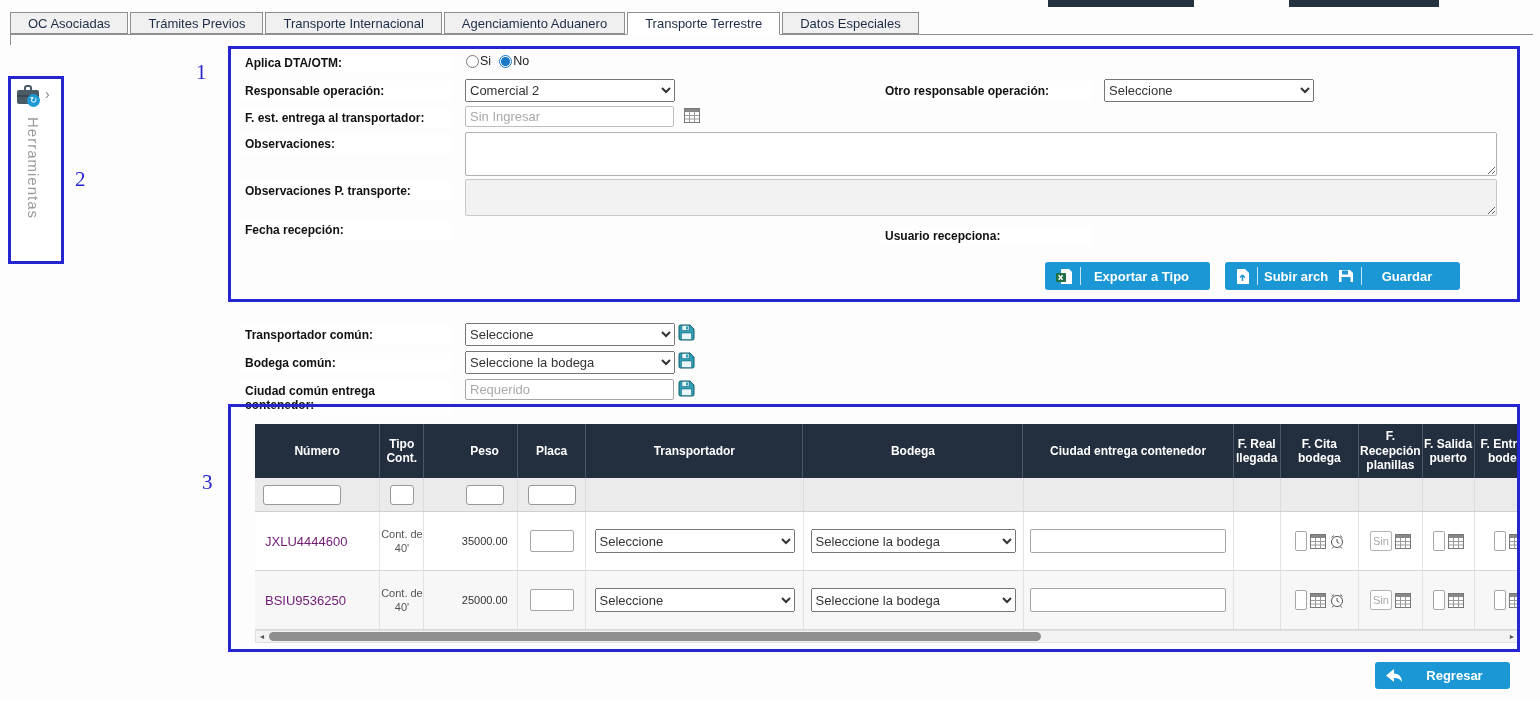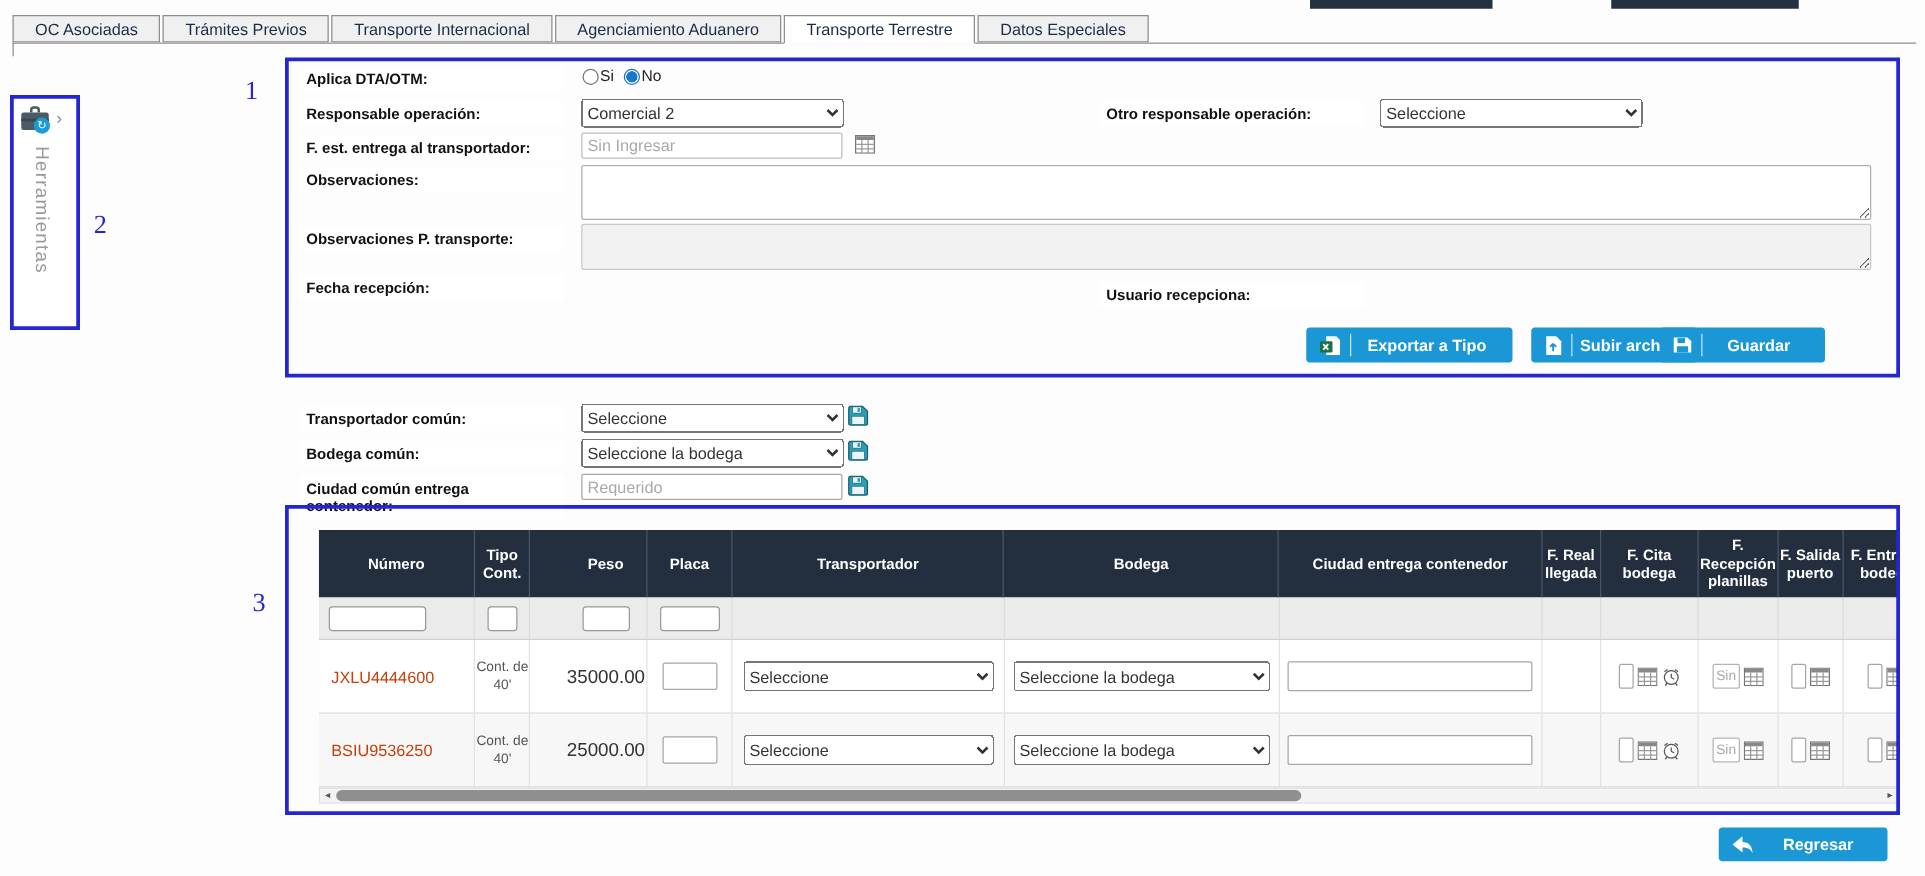--- a/index.html
+++ b/index.html
@@ -75,23 +75,23 @@
   .c10{width:53px;} .c11{width:72px;}
   .thead{height:54px;background:#232e3f;}
   .thead .tcell{color:#fff;font-size:12px;font-weight:bold;text-align:center;line-height:1.2;
                 border-right:1px solid #4a5668;padding:2px 1px;}
   .tfilter{height:34px;background:#ebebeb;border-bottom:1px solid #cfcfcf;}
   .tfilter .tcell{border-right:1px solid #dcdcdc;}
   .tfilter .c0{justify-content:flex-start;padding-left:8px;}
   .finp{height:20px;border:1px solid #999;border-radius:3px;font-size:12px;box-sizing:border-box;padding:0 3px;}
   .tdata{height:59px;border-bottom:1px solid #d8d8d8;}
   .tdata .tcell{border-right:1px solid #e2e2e2;}
-  .tdata .c0{justify-content:flex-start;padding-left:10px;font-size:13px;color:#c2410c;}
+  .tdata .c0{justify-content:flex-start;padding-left:10px;font-size:13px;color:#701a75;}
   .tdata .c1{font-size:11px;color:#555;text-align:center;line-height:1.3;}
-  .tdata .c2{font-size:15px;color:#333;}
+  .tdata .c2{font-size:11px;color:#333;}
   .row-alt{background:#f7f7f7;}
   .mini{width:12px;height:20px;border:1px solid #a6a6a6;border-radius:2px;box-sizing:border-box;padding:0 1px;font-size:11px;}
   .mini9{width:22px;height:20px;border:1px solid #b5b5b5;border-radius:2px;box-sizing:border-box;padding:0 2px;font-size:11px;overflow:hidden;}
   .gap3{gap:3px;}
 
   
   .sbar{position:relative;width:1264px;height:13px;background:#f3f3f3;border:1px solid #e0e0e0;box-sizing:border-box;}
   .sarrow{position:absolute;top:0;width:12px;height:11px;font-size:7px;color:#555;text-align:center;
           line-height:11px;cursor:pointer;}
   .sal{left:0;} .sar{right:0;}

